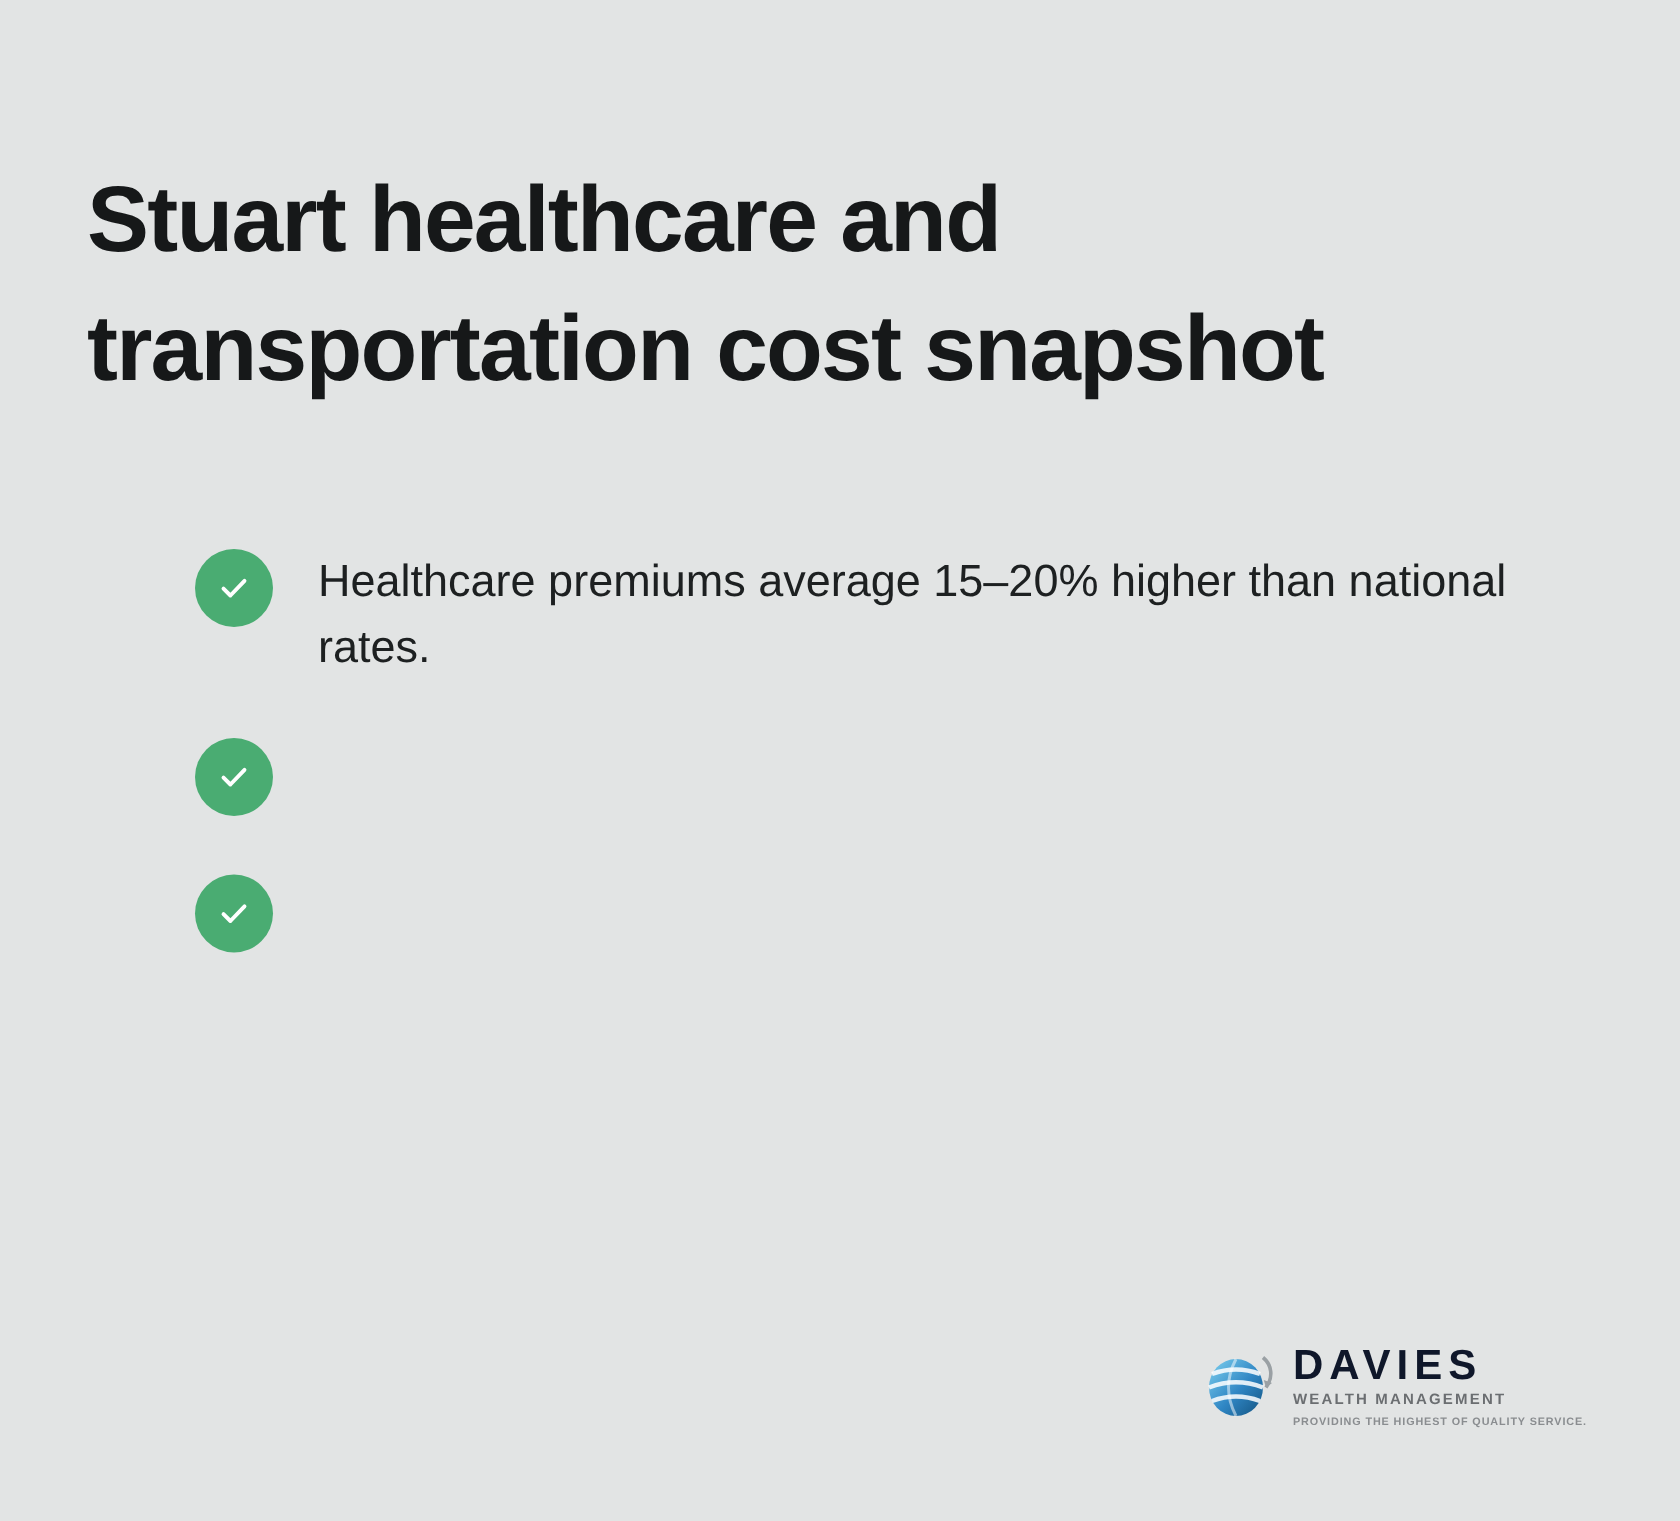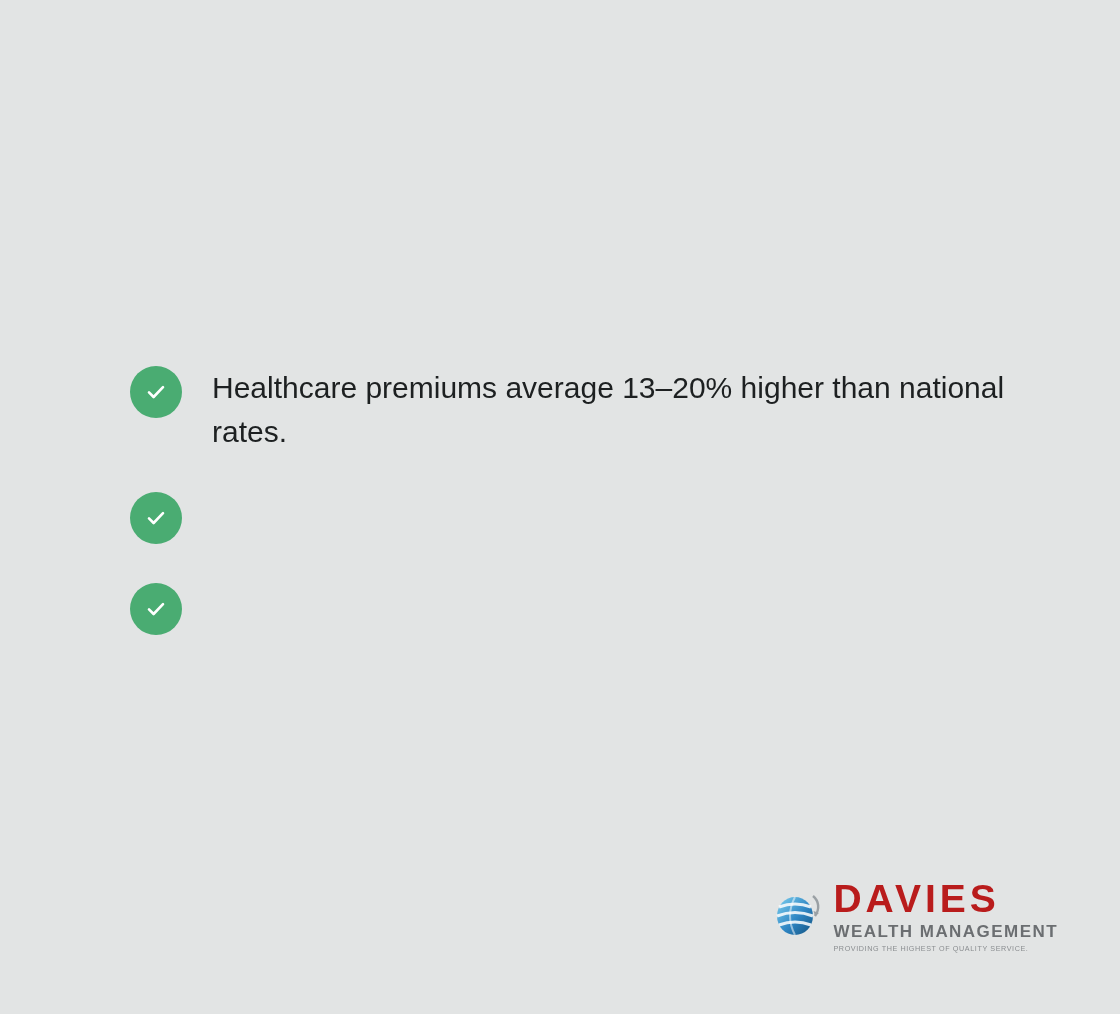--- a/index.html
+++ b/index.html
@@ -77,58 +77,60 @@
     height: 56px;
     margin-right: 8px;
     position: relative;
   }
   .logo-text {
     display: flex;
     flex-direction: column;
     justify-content: center;
   }
   .logo-main {
-    font-size: 39px;
+    font-size: 28px;
     font-weight: 700;
     letter-spacing: 4px;
-    color: #b91c1c;
+    color: #0f172a;
     line-height: 1;
   }
   .logo-sub {
-    font-size: 17px;
+    font-size: 10px;
     font-weight: 700;
     letter-spacing: 1.45px;
     color: #6b6e71;
     line-height: 1;
     margin-top: 5px;
   }
   .logo-tag {
     font-size: 7.2px;
-    font-weight: 400;
+    font-weight: 700;
     letter-spacing: 0.6px;
     color: #8a8d90;
     line-height: 1;
     margin-top: 5px;
   }
 </style>
 </head>
 <body>
 
 <div class="slide">
 
+  <div class="title">Stuart healthcare and
+transportation cost snapshot</div>
 
   <div class="bullet-list">
 
     <div class="bullet-item">
       <span class="check-badge">
         <svg width="26" height="26" viewBox="0 0 26 26" aria-hidden="true">
           <path d="M6 13.4 L10.6 18 L20 8.2" fill="none" stroke="#ffffff" stroke-width="2.6" stroke-linecap="round" stroke-linejoin="round"></path>
         </svg>
       </span>
-      <span class="bullet-text">Healthcare premiums average 13–20% higher than national rates.</span>
+      <span class="bullet-text">Healthcare premiums average 15–20% higher than national rates.</span>
     </div>
 
 
     <div class="bullet-item">
       <span class="check-badge">
         <svg width="26" height="26" viewBox="0 0 26 26" aria-hidden="true">
           <path d="M6 13.4 L10.6 18 L20 8.2" fill="none" stroke="#ffffff" stroke-width="2.6" stroke-linecap="round" stroke-linejoin="round"></path>
         </svg>
       </span>
     </div>

